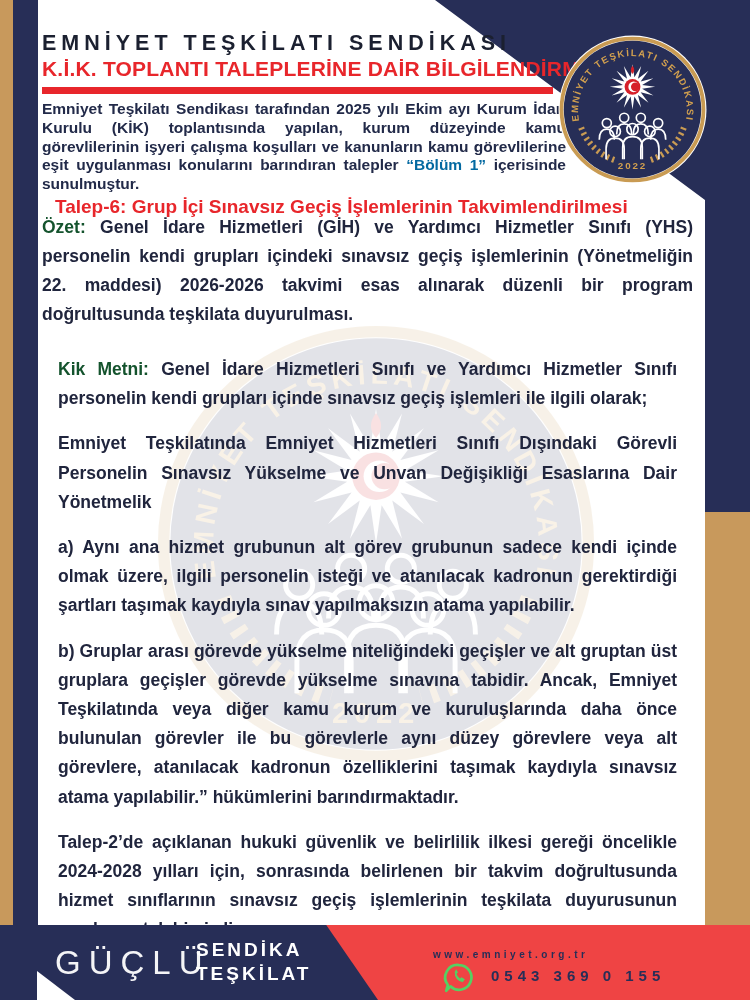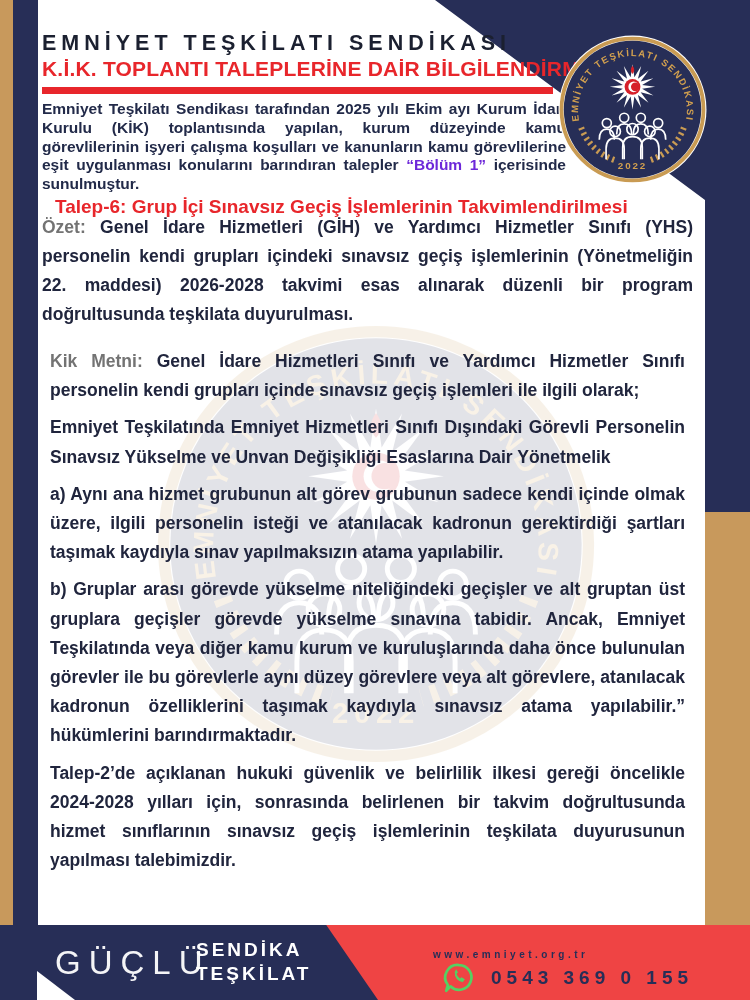--- a/index.html
+++ b/index.html
@@ -22,38 +22,38 @@
   .header-sub{
     position:absolute;left:42px;top:57px;width:560px;
     font-size:21px;font-weight:800;letter-spacing:0.2px;color:#e8262b;white-space:nowrap;
   }
   .red-bar{position:absolute;left:42px;top:87px;width:511px;height:7px;background:#e8262b;}
   .intro{
     position:absolute;left:42px;top:100px;width:524px;
     font-size:15.5px;line-height:18.8px;font-weight:700;color:#222a49;
     text-align:justify;
   }
-  .intro .hl{color:#6d28d9;}
+  .intro .hl{color:#0369a1;}
   .talep-title{
     position:absolute;left:55px;top:176px;width:645px;
     font-size:19px;font-weight:800;color:#e8262b;white-space:nowrap;margin-top:20px;
   }
   
   .ozet{
     position:absolute;left:42px;top:213px;width:651px;
     font-size:17.5px;line-height:29px;font-weight:700;color:#20253d;
     text-align:justify;
   }
-  .label{color:#737373;}
+  .label{color:#14532d;}
   .kik{
     position:absolute;left:42px;top:339px;width:651px;
     font-size:17.5px;line-height:29.2px;font-weight:700;color:#20253d;
     text-align:justify;
   }
-  .kik .para{margin:8px;}
+  .kik .para{margin:16px;}
   
   .badge{position:absolute;left:557px;top:34px;width:151px;height:151px;}
   .watermark{position:absolute;left:150px;top:318px;width:452px;height:452px;opacity:0.13;}
   
   .footer{position:absolute;left:0;top:925px;width:750px;height:75px;background:#ef4444;}
   .footer-navy{
     position:absolute;left:0;top:0;width:100%;height:100%;background:#272e57;
     clip-path:polygon(0 0,43.5% 0,50.4% 100%,0 100%);
   }
   .footer-notch{
@@ -67,21 +67,21 @@
   .footer-stack{position:absolute;left:196px;top:13px;color:#ffffff;}
   .footer-stack div{font-size:19px;font-weight:800;letter-spacing:3px;line-height:24px;white-space:nowrap;}
   .footer-site{
     position:absolute;left:433px;top:24px;width:270px;
     font-size:10px;font-weight:800;letter-spacing:3.5px;color:#272e57;white-space:nowrap;
   }
   .footer-phone-row{position:absolute;left:441px;top:33px;width:280px;height:40px;}
   .wa-icon{position:absolute;left:0;top:2px;width:36px;height:36px;}
   .footer-phone{
     position:absolute;left:50px;top:9px;
-    font-size:19px;font-weight:800;letter-spacing:5px;color:#272e57;white-space:nowrap;
+    font-size:15px;font-weight:800;letter-spacing:5px;color:#272e57;white-space:nowrap;
   }
 </style>
 </head>
 <body>
 
 <div class="page">
 
   <svg width="0" height="0" style="position:absolute">
     <symbol id="union-badge" viewBox="0 0 200 200">
       <circle cx="100" cy="100" r="98" fill="#ffffff"></circle>
@@ -141,21 +141,21 @@
   <div class="intro">
     <span>Emniyet Teşkilatı Sendikası tarafından 2025 yılı Ekim ayı Kurum İdari Kurulu (KİK) toplantısında yapılan, kurum düzeyinde kamu görevlilerinin işyeri çalışma koşulları ve kanunların kamu görevlilerine eşit uygulanması konularını barındıran talepler</span>
     <span class="hl">“Bölüm 1”</span>
     <span>içerisinde sunulmuştur.</span>
   </div>
 
   <div class="talep-title">Talep-6: Grup İçi Sınavsız Geçiş İşlemlerinin Takvimlendirilmesi</div>
 
   <div class="ozet">
     <span class="label">Özet:</span>
-    <span>Genel İdare Hizmetleri (GİH) ve Yardımcı Hizmetler Sınıfı (YHS) personelin kendi grupları içindeki sınavsız geçiş işlemlerinin (Yönetmeliğin 22. maddesi) 2026-2028 takvimi esas alınarak düzenli bir program doğrultusunda teşkilata duyurulması.</span>
+    <span>Genel İdare Hizmetleri (GİH) ve Yardımcı Hizmetler Sınıfı (YHS) personelin kendi grupları içindeki sınavsız geçiş işlemlerinin (Yönetmeliğin 22. maddesi) 2026-2026 takvimi esas alınarak düzenli bir program doğrultusunda teşkilata duyurulması.</span>
   </div>
 
   <div class="kik">
     <div class="para">
       <span class="label">Kik Metni:</span>
       <span>Genel İdare Hizmetleri Sınıfı ve Yardımcı Hizmetler Sınıfı personelin kendi grupları içinde sınavsız geçiş işlemleri ile ilgili olarak;</span>
     </div>
     <div class="para">Emniyet Teşkilatında Emniyet Hizmetleri Sınıfı Dışındaki Görevli Personelin Sınavsız Yükselme ve Unvan Değişikliği Esaslarına Dair Yönetmelik</div>
     <div class="para">a) Aynı ana hizmet grubunun alt görev grubunun sadece kendi içinde olmak üzere, ilgili personelin isteği ve atanılacak kadronun gerektirdiği şartları taşımak kaydıyla sınav yapılmaksızın atama yapılabilir.</div>
     <div class="para">b) Gruplar arası görevde yükselme niteliğindeki geçişler ve alt gruptan üst gruplara geçişler görevde yükselme sınavına tabidir. Ancak, Emniyet Teşkilatında veya diğer kamu kurum ve kuruluşlarında daha önce bulunulan görevler ile bu görevlerle aynı düzey görevlere veya alt görevlere, atanılacak kadronun özelliklerini taşımak kaydıyla sınavsız atama yapılabilir.” hükümlerini barındırmaktadır.</div>

